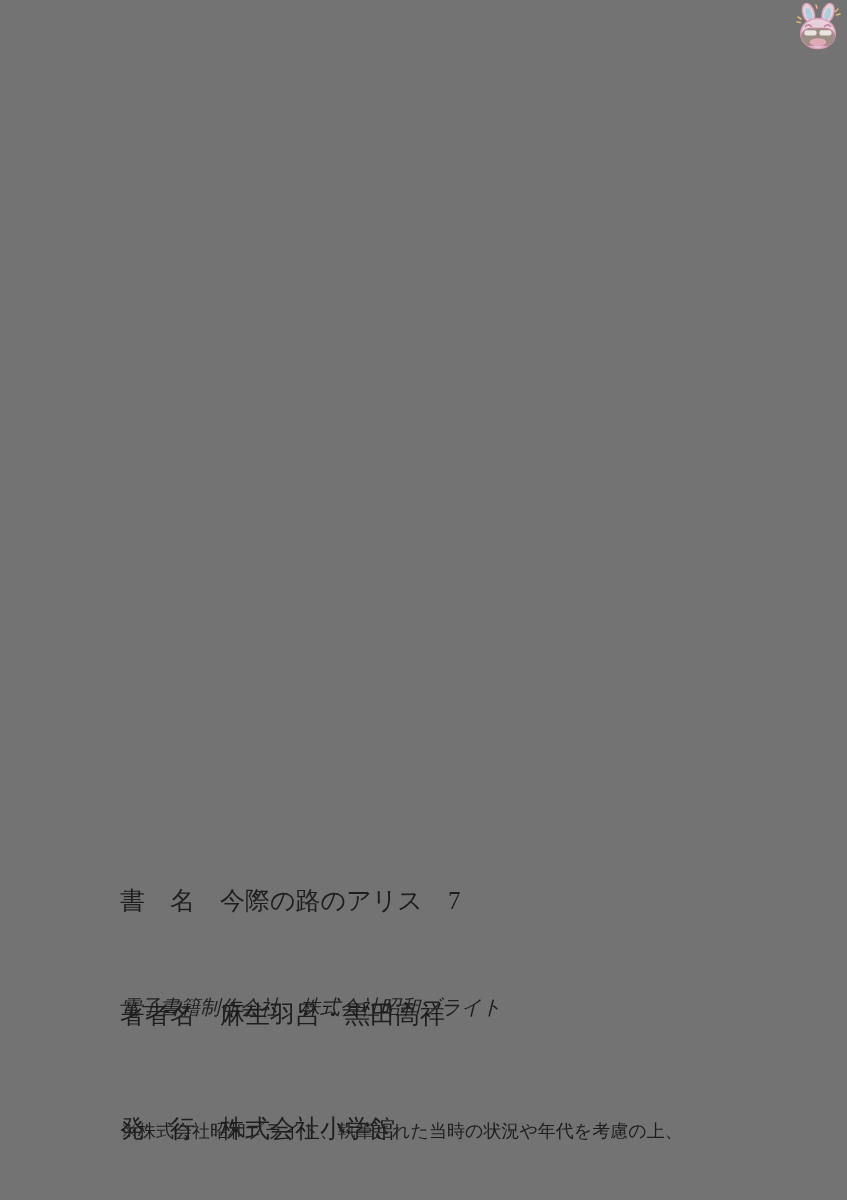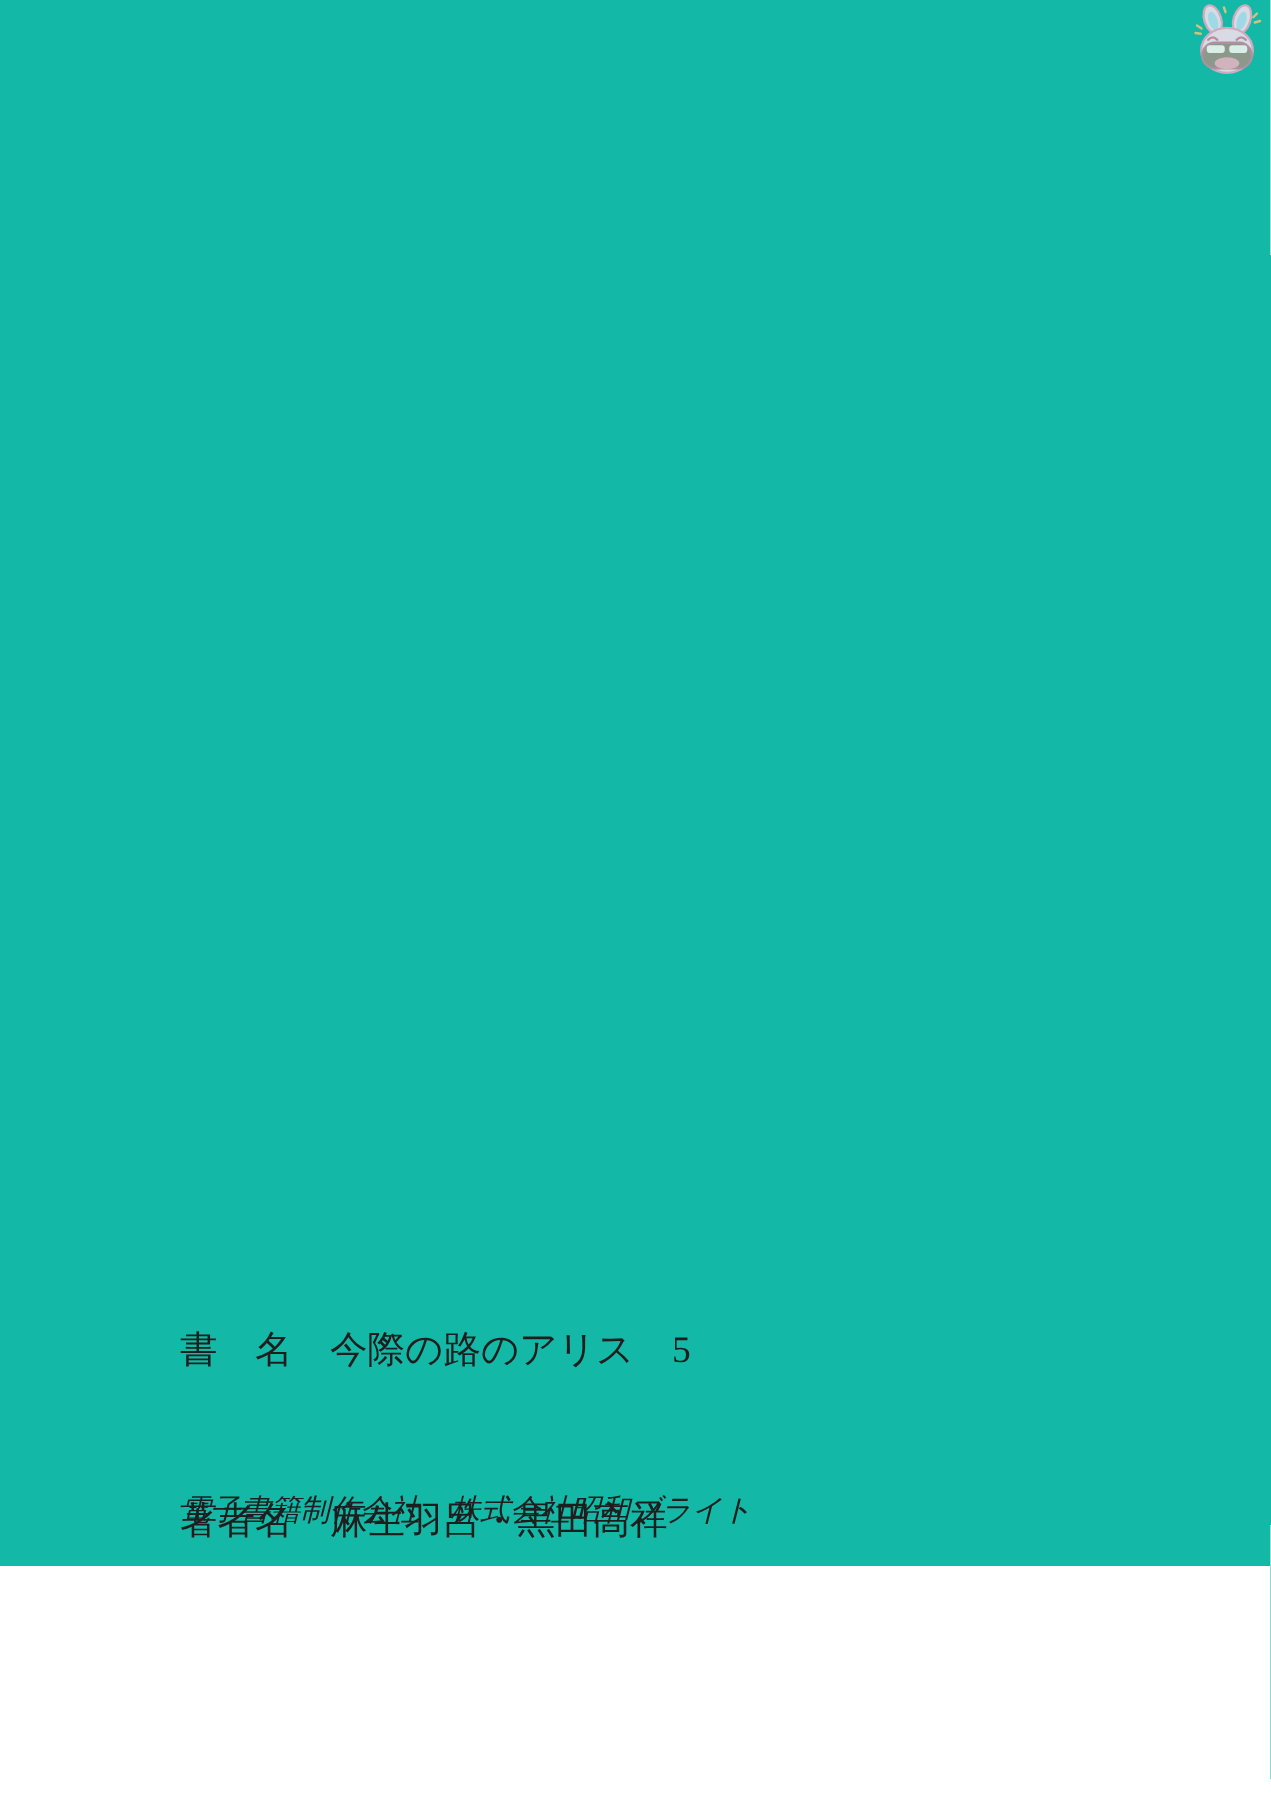--- a/index.html
+++ b/index.html
@@ -3,22 +3,22 @@
 <meta charset="utf-8">
 <style>
   html, body {
     margin: 0;
     padding: 0;
     background: #ffffff;
   }
   .page {
     position: relative;
     width: 847px;
-    height: 1044px;
-    background: #14b8a6;
+    height: 1200px;
+    background: #737373;
     overflow: hidden;
     font-family: "Liberation Serif", "DejaVu Serif", serif;
     color: #1e1e1e;
   }
   .sticker {
     position: absolute;
     top: 2px;
     left: 795px;
     width: 47px;
     height: 49px;
@@ -90,21 +90,21 @@
       <rect x="6.5" y="26.5" width="33" height="17" rx="8.5" fill="#a29386" stroke="#c98aa0" stroke-width="1.6"></rect>
       <rect x="9.5" y="28.2" width="12" height="5.2" rx="2" fill="#fdf8f4"></rect>
       <rect x="24.5" y="28.2" width="12" height="5.2" rx="2" fill="#fdf8f4"></rect>
       <ellipse cx="23" cy="40.2" rx="8.2" ry="4" fill="#f3b3c3"></ellipse>
     </g>
   </svg>
 
   <div class="colophon">
     <div class="c-row">
       <span class="c-label">書　名</span>
-      <span class="c-value">今際の路のアリス　5</span>
+      <span class="c-value">今際の路のアリス　7</span>
     </div>
     <div class="c-row">
       <span class="c-label">著者名</span>
       <span class="c-value">麻生羽呂・黒田高祥</span>
     </div>
     <div class="c-row">
       <span class="c-label">発　行</span>
       <span class="c-value">株式会社小学館</span>
     </div>
     

